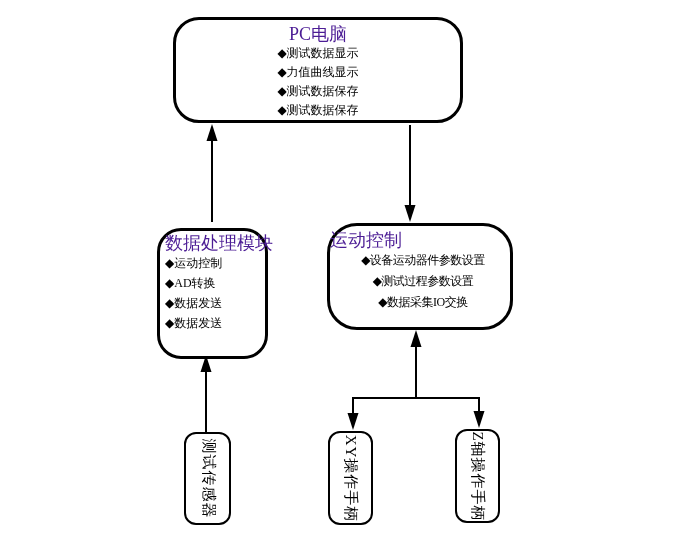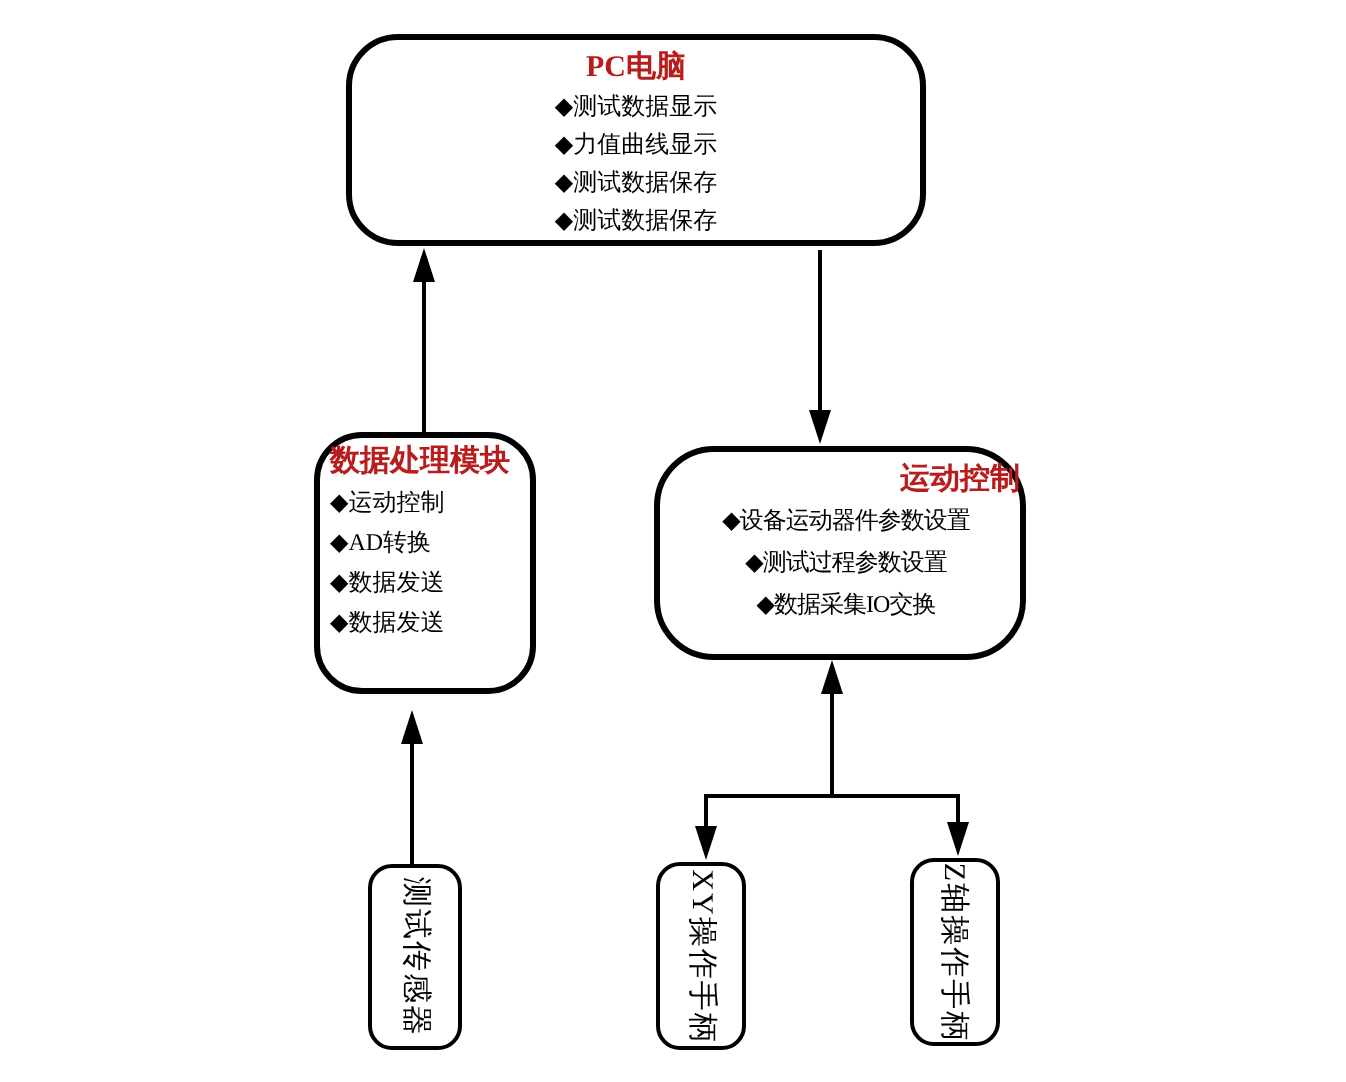--- a/index.html
+++ b/index.html
@@ -17,53 +17,53 @@
     left: 0; top: 0;
     width: 673px; height: 541px;
   }
   .node {
     position: absolute;
     box-sizing: border-box;
     background: #ffffff;
     border: 3px solid #000000;
   }
   .node-title {
-    color: #b91c1c;
-    font-weight: bold;
-    font-size: 15px;
+    color: #4c1d95;
+    font-weight: normal;
+    font-size: 18px;
     line-height: 19px;
     white-space: nowrap;
   }
   .item {
     font-size: 12px;
     line-height: 19px;
     white-space: nowrap;
   }
   
   #node-pc {
     left: 173px; top: 17px; width: 290px; height: 106px;
     border-radius: 26px;
     text-align: center;
     padding-top: 5px;
   }
   #node-pc .items-wrap { display: inline-block; text-align: left; }
   
   #node-dp {
-    left: 157px; top: 216px; width: 111px; height: 131px;
+    left: 157px; top: 228px; width: 111px; height: 131px;
     border-radius: 24px;
     padding: 3px 0 0 5px;
   }
   #node-dp .item { line-height: 20px; }
   
   #node-mc {
     left: 327px; top: 223px; width: 186px; height: 107px;
     border-radius: 30px;
     padding-top: 5px;
   }
-  #node-mc .node-title { text-align: right; }
+  #node-mc .node-title { text-align: left; }
   #node-mc .items-wrap { padding-left: 6px; }
   #node-mc .item { line-height: 21px; letter-spacing: -0.5px; text-align: center; }
   
   .vnode {
     border-width: 2.5px;
     border-radius: 12px;
     display: flex;
     align-items: center;
     justify-content: center;
     overflow: visible;

